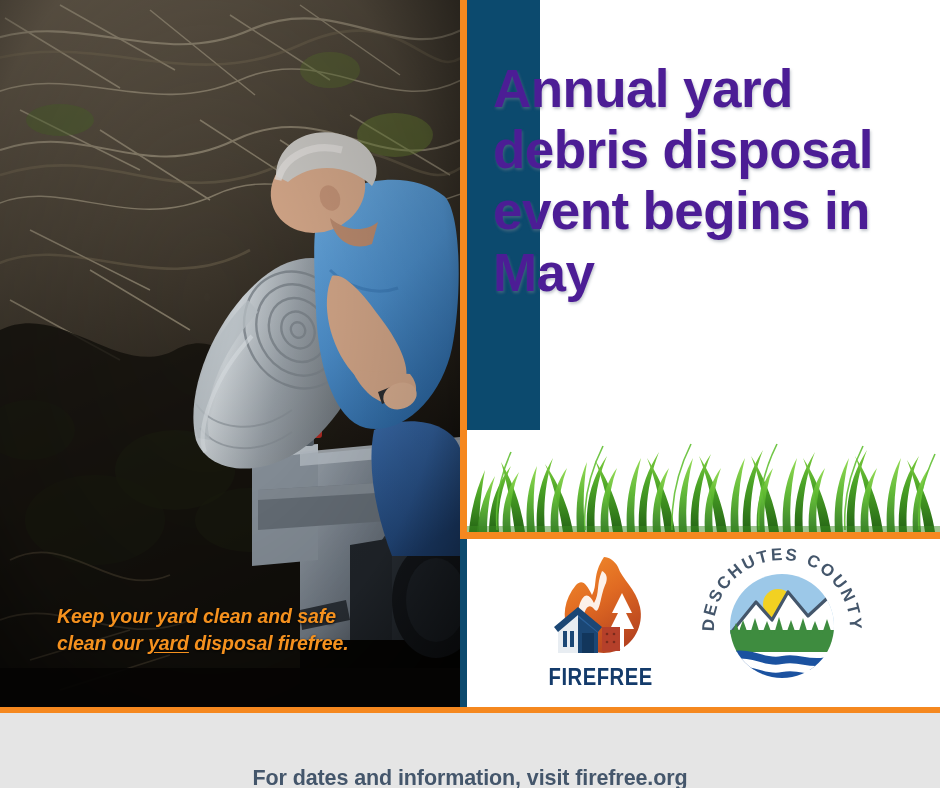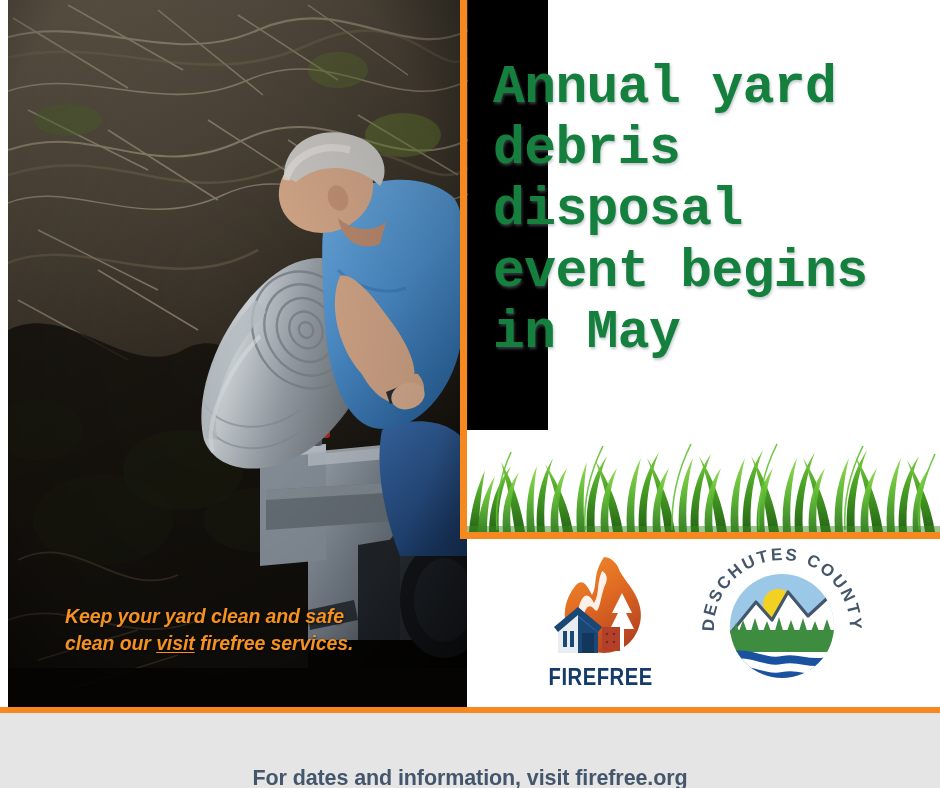--- a/index.html
+++ b/index.html
@@ -11,24 +11,24 @@
   }
   .poster {
     position: relative;
     width: 940px; height: 788px;
     background: #ffffff;
   }
 
   
   .photo-panel {
     position: absolute;
-    left: 8px; top: 0;
+    left: 0; top: 0;
     width: 540px; height: 708px;
     overflow: hidden;
-    background: #000000;
+    background: #0c4a6e;
   }
   .photo-svg { position: absolute; left: 0; top: 0; width: 460px; height: 708px; display: block; }
 
   .overlay-text {
     position: absolute;
     left: 57px; bottom: 50px;
     width: 350px;
     font-size: 19.5px;
     line-height: 1.42;
     font-weight: bold;
@@ -63,24 +63,23 @@
   }
 
   
   .headline {
     position: absolute;
     left: 493px; top: 58px;
     width: 430px;
     font-size: 53px;
     line-height: 1.155;
     font-weight: bold;
-    color: #15803d;
+    color: #4c1d95;
     letter-spacing: -0.6px;
     text-shadow: 1px 2px 3px rgba(120,130,145,0.45);
-    font-family: Liberation Mono, monospace;
   }
 
   
   .grass-strip {
     position: absolute;
     left: 467px; top: 430px;
     width: 473px; height: 102px;
     background: #ffffff;
     overflow: hidden;
   }
@@ -280,21 +279,21 @@
         <path d="M330 218 C 346 232, 366 232, 378 222 L 372 244 C 352 252, 334 240, 330 218 Z" fill="#c08f72"></path>
       </g>
 
       <rect x="0" y="0" width="460" height="708" fill="url(#vignette)"></rect>
 
       <rect x="0" y="668" width="460" height="40" fill="#050403" opacity="0.92"></rect>
     </svg>
 
     <div class="overlay-text">
       <span>Keep your yard clean and safe</span><br>
-      <span>clean our </span><u>visit</u><span> firefree services.</span>
+      <span>clean our </span><u>yard</u><span> disposal firefree.</span>
     </div>
   </div>
 
   <div class="v-divider"></div>
   <div class="h-divider-mid"></div>
   <div class="h-divider-bottom"></div>
 
   <h1 class="headline">Annual yard debris disposal event begins in May</h1>
 
   <div class="grass-strip">

